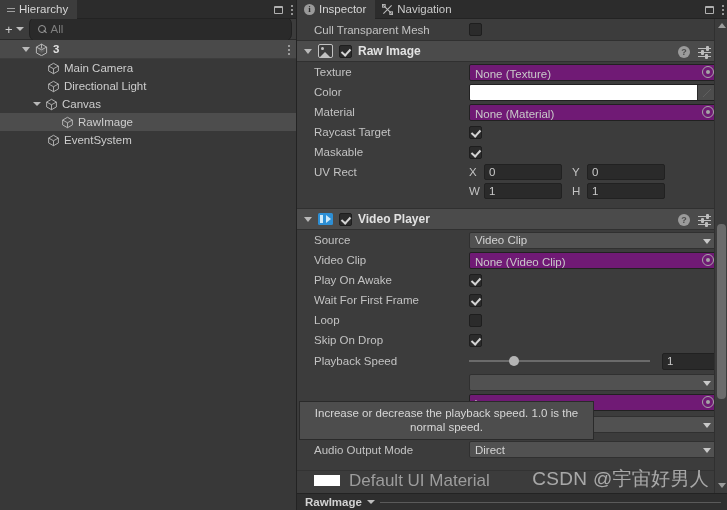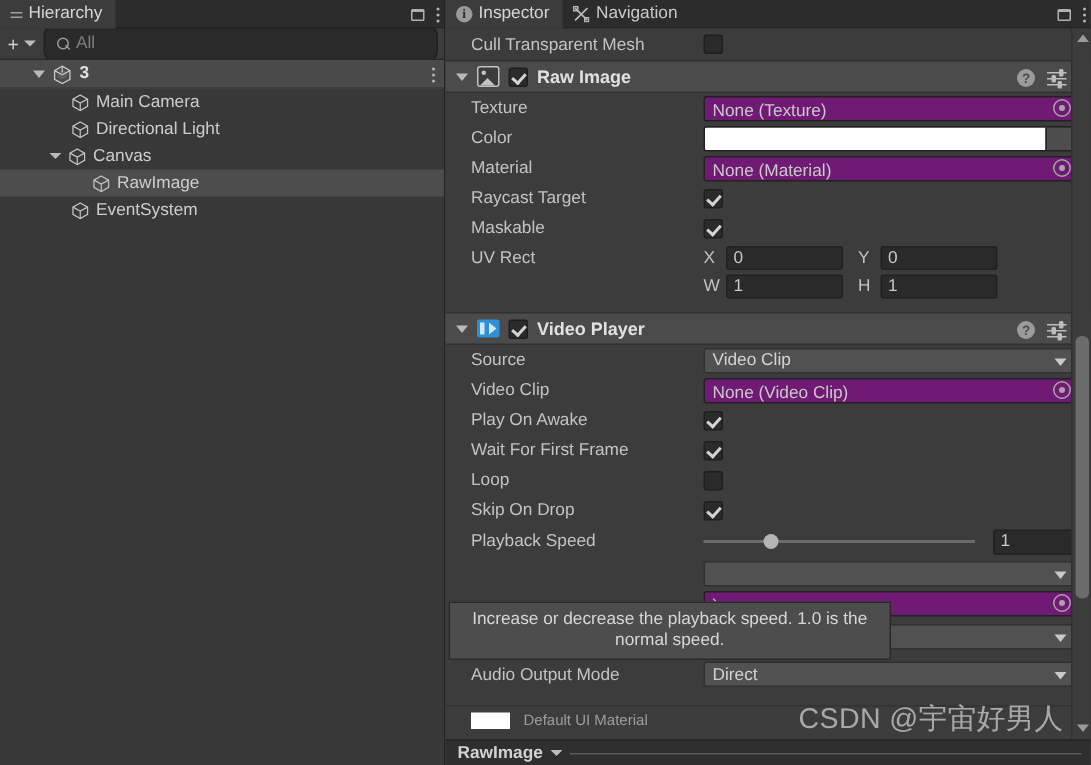--- a/index.html
+++ b/index.html
@@ -213,21 +213,21 @@
     padding: 4px 6px 5px 6px; color: #d7d7d7; font-size: 11.5px; line-height: 14px;
     z-index: 40;
     text-align: center;
   }
 
   .mat-row {
     height: 20px; display: flex; align-items: center; gap: 9px; padding-left: 17px;
     border-top: 1px solid #333; background: #3c3c3c;
   }
   .mat-swatch { width: 26px; height: 11px; background: #ffffff; flex: none; }
-  .mat-name { color: #9d9d9d; font-size: 10px; }
+  .mat-name { color: #9d9d9d; font-size: 17px; }
 
   .watermark {
     position: absolute; right: 18px; bottom: 18px;
     color: rgba(236,236,236,0.62); font-size: 19px; white-space: nowrap;
     pointer-events: none; letter-spacing: 0.3px;
   }
 
   .bottombar {
     position: absolute; left: 0; bottom: 0; width: 430px; height: 17px;
     background: #2f2f2f; border-top: 1px solid #232323;

